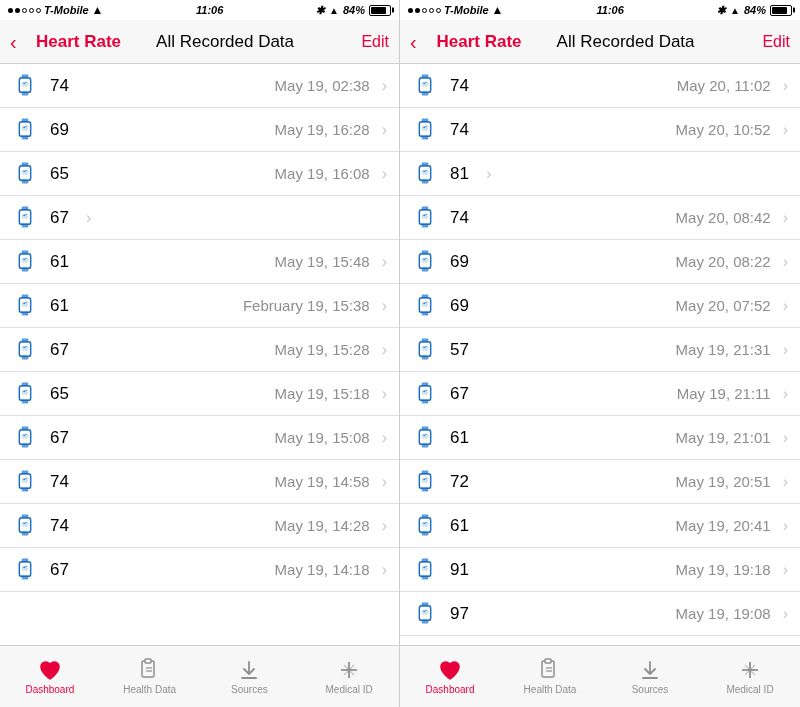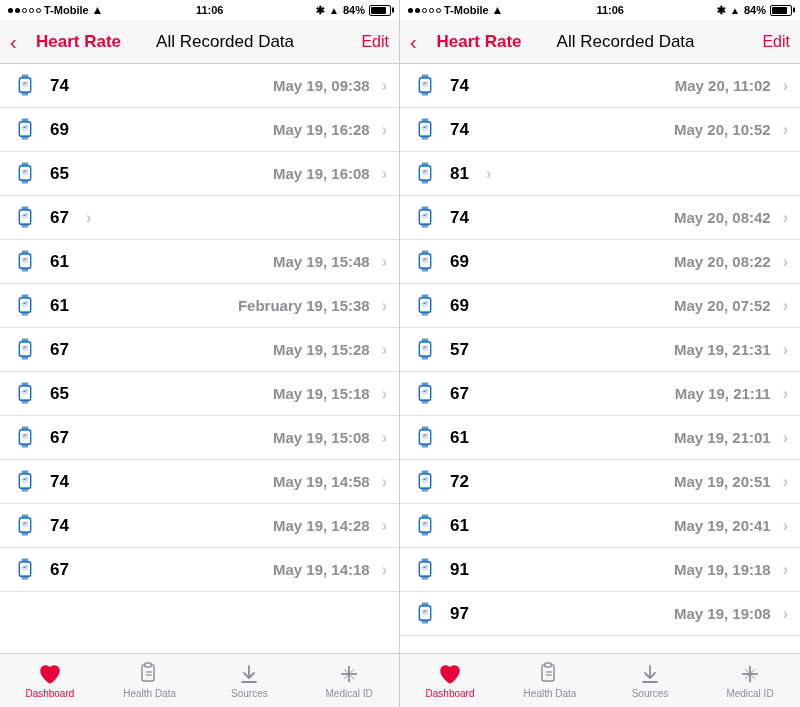--- a/index.html
+++ b/index.html
@@ -25,20 +25,21 @@
     .status-bar {
       height: 20px;
       background: #fff;
       display: flex;
       align-items: center;
       justify-content: space-between;
       padding: 0 8px;
       font-size: 11px;
       font-weight: 600;
       color: #000;
+      font-style: italic;
     }
     .status-left {
       display: flex;
       align-items: center;
       gap: 3px;
     }
     .status-dots {
       display: flex;
       gap: 2px;
       align-items: center;
@@ -128,21 +129,20 @@
       color: #e8003d;
       font-size: 16px;
       margin-left: 48px;
     }
 
     
     .list-container {
       flex: 1;
       overflow: hidden;
       background: #fff;
-      font-weight: bold;
     }
     .list-item {
       height: 44px;
       display: flex;
       align-items: center;
       padding: 0 12px;
       border-bottom: 1px solid #e0e0e0;
       position: relative;
     }
     .watch-icon {
@@ -163,21 +163,21 @@
       color: #8e8e93;
       margin-right: 12px;
     }
     .chevron-right {
       color: #c7c7cc;
       font-size: 16px;
     }
 
     
     .tab-bar {
-      height: 54px;
+      height: 62px;
       background: #f7f7f7;
       border-top: 1px solid #d0d0d0;
       display: flex;
       align-items: stretch;
     }
     .tab-item {
       flex: 1;
       display: flex;
       flex-direction: column;
       align-items: center;
@@ -249,21 +249,21 @@
   <div class="list-item">
       <div class="watch-icon"><svg class="watch-svg" viewBox="0 0 26 32" fill="none" xmlns="http://www.w3.org/2000/svg">
     <rect x="6" y="7" width="14" height="18" rx="3" stroke="#1a6fc4" stroke-width="1.8" fill="white"></rect>
     <rect x="9" y="3" width="8" height="5" rx="1" fill="#1a6fc4" opacity="0.7"></rect>
     <rect x="9" y="24" width="8" height="5" rx="1" fill="#1a6fc4" opacity="0.7"></rect>
     <rect x="9" y="12" width="8" height="6" rx="1" fill="#1a6fc4" opacity="0.2"></rect>
     <line x1="11" y1="14" x2="13" y2="14" stroke="#1a6fc4" stroke-width="1.2"></line>
     <line x1="13" y1="14" x2="15" y2="12" stroke="#1a6fc4" stroke-width="1.2"></line>
   </svg></div>
       <span class="bpm-value">74</span>
-      <span class="timestamp">May 19, 09:38</span>
+      <span class="timestamp">May 19, 02:38</span>
       <span class="chevron-right">›</span>
     </div>
       <div class="list-item">
       <div class="watch-icon"><svg class="watch-svg" viewBox="0 0 26 32" fill="none" xmlns="http://www.w3.org/2000/svg">
     <rect x="6" y="7" width="14" height="18" rx="3" stroke="#1a6fc4" stroke-width="1.8" fill="white"></rect>
     <rect x="9" y="3" width="8" height="5" rx="1" fill="#1a6fc4" opacity="0.7"></rect>
     <rect x="9" y="24" width="8" height="5" rx="1" fill="#1a6fc4" opacity="0.7"></rect>
     <rect x="9" y="12" width="8" height="6" rx="1" fill="#1a6fc4" opacity="0.2"></rect>
     <line x1="11" y1="14" x2="13" y2="14" stroke="#1a6fc4" stroke-width="1.2"></line>
     <line x1="13" y1="14" x2="15" y2="12" stroke="#1a6fc4" stroke-width="1.2"></line>

